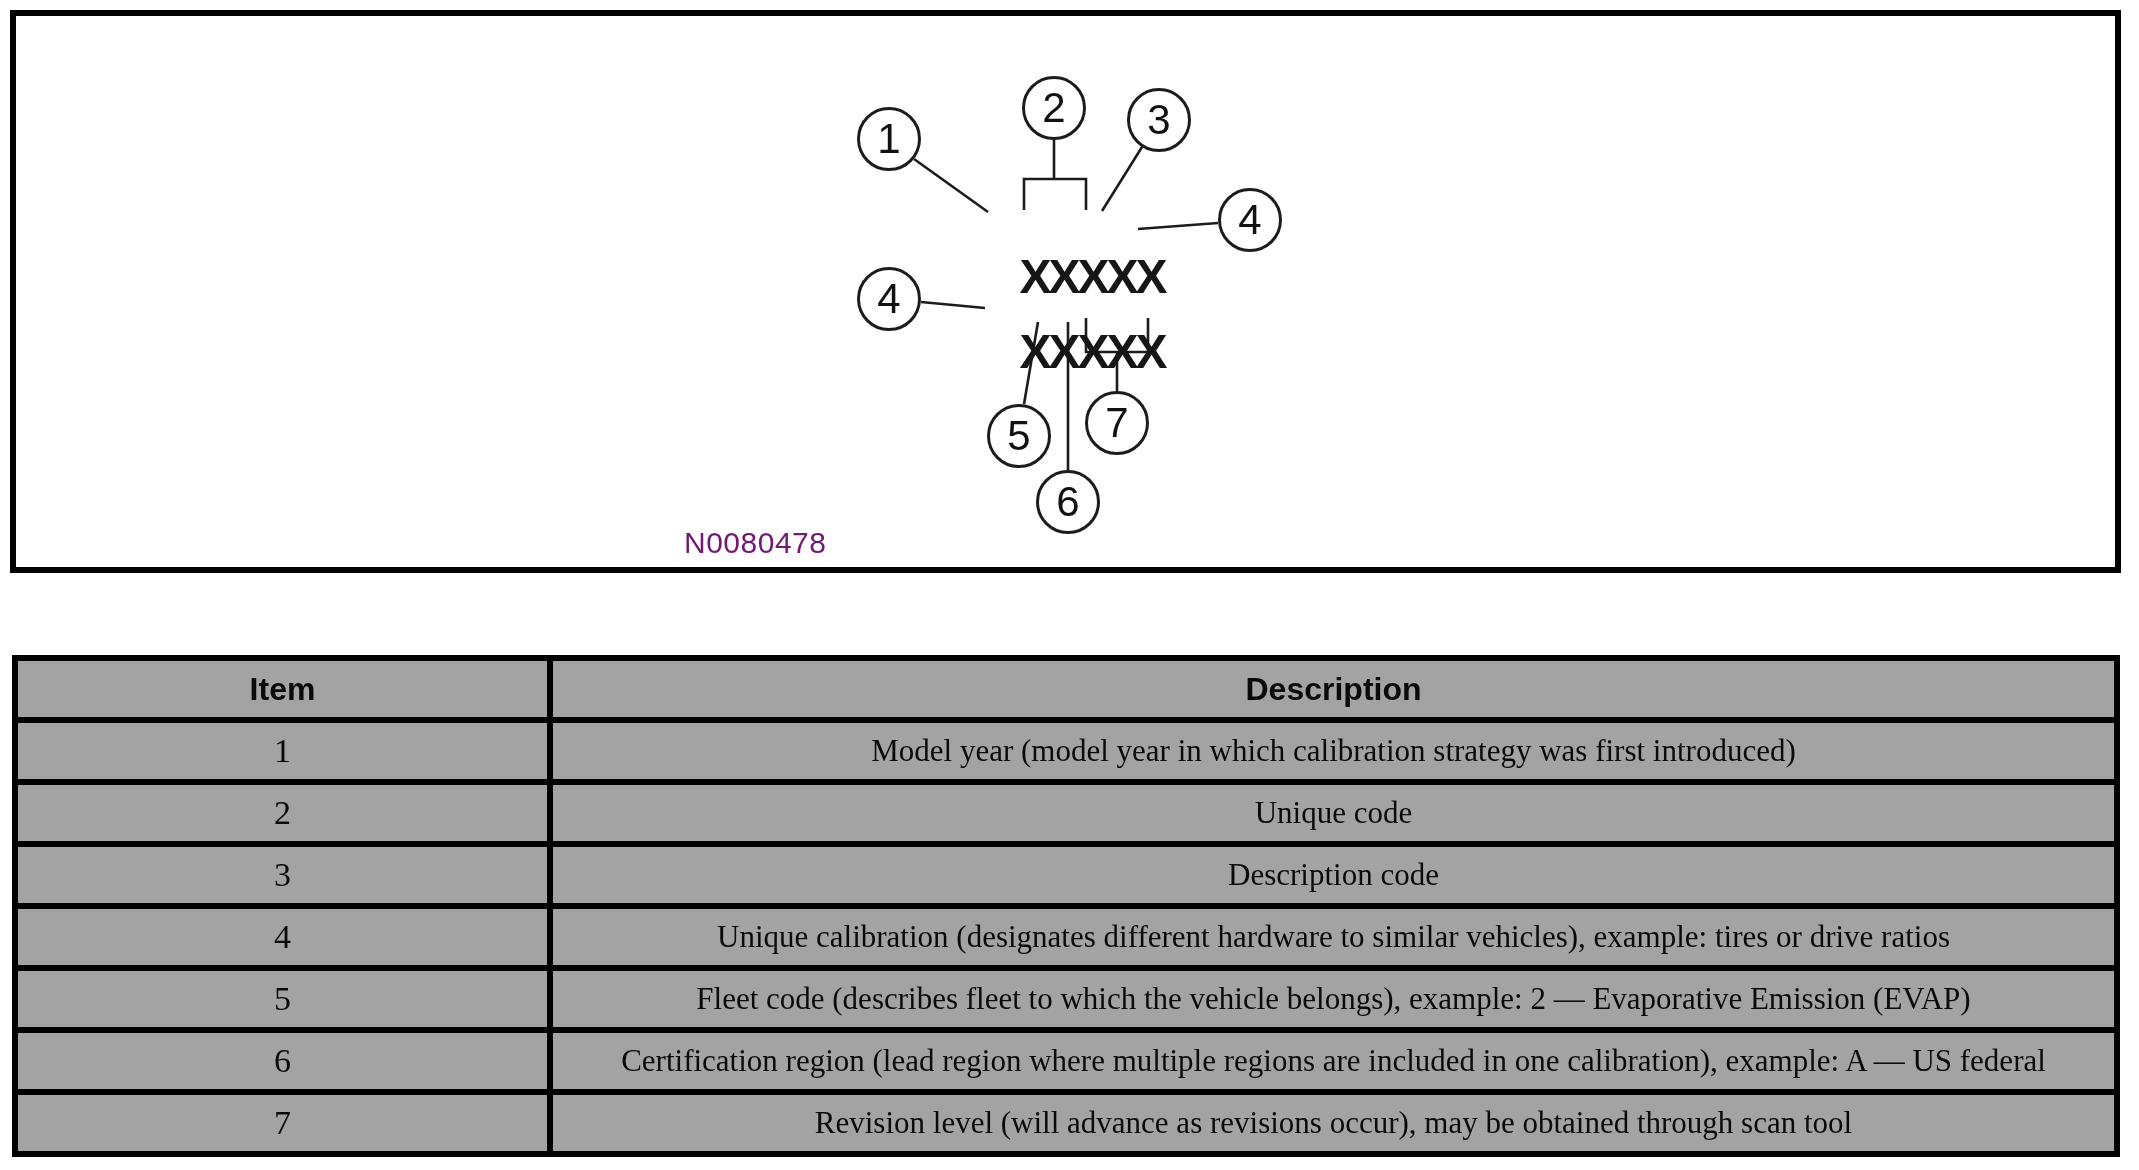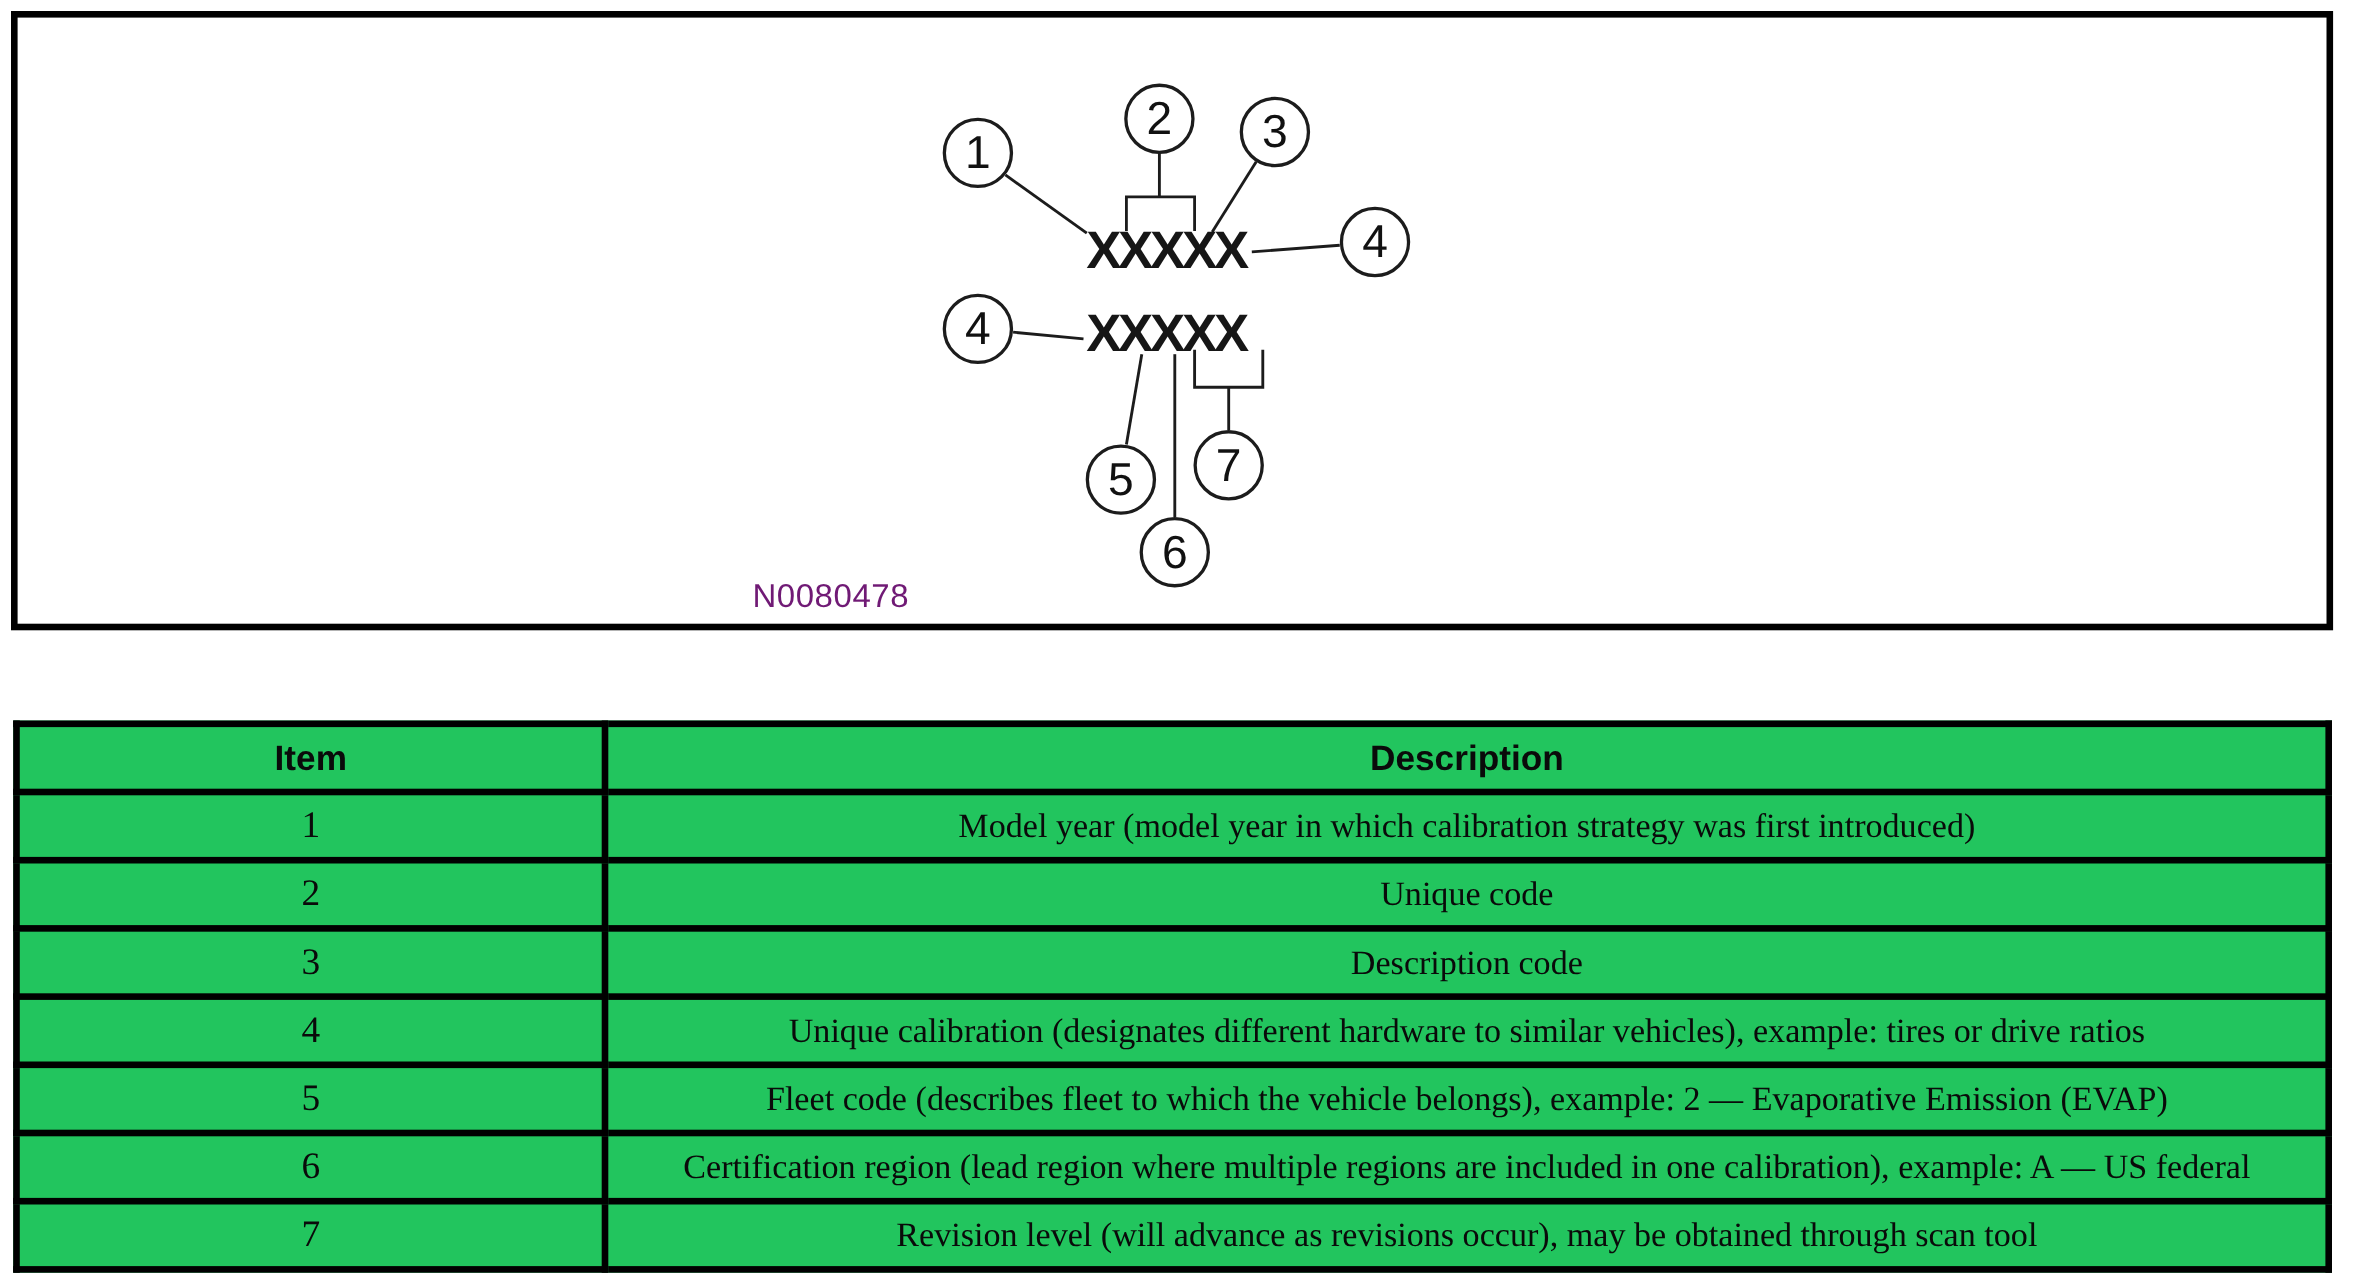--- a/index.html
+++ b/index.html
@@ -45,47 +45,48 @@
   .c2  { left: 1006px; top: 60px;  }
   .c3  { left: 1111px; top: 72px;  }
   .c4r { left: 1202px; top: 172px; }
   .c4l { left: 841px;  top: 251px; }
   .c5  { left: 971px;  top: 388px; }
   .c7  { left: 1069px; top: 375px; }
   .c6  { left: 1020px; top: 454px; }
 
   .xcode {
     position: absolute;
-    left: 1044px;
+    left: 1076px;
     transform: translateX(-50%);
     font: 700 48px "Liberation Sans", sans-serif;
     letter-spacing: -3px;
     line-height: 48px;
     color: #161616;
     white-space: nowrap;
+    margin-top: 48px;
   }
   .xcode-1 { top: 189px; }
   .xcode-2 { top: 264px; }
 
   .figure-id {
     position: absolute;
     left: 668px; top: 510px;
     font: 400 30px "Liberation Sans", sans-serif;
     color: #701a75;
     letter-spacing: 0.5px;
   }
 
   
   table.legend {
     position: absolute;
     left: 12px; top: 655px;
     width: 2108px;
     border-collapse: collapse;
     table-layout: fixed;
-    background: #22c55e;
+    background: #a3a3a3;
   }
   table.legend th, table.legend td {
     border: 6px solid #000;
     padding: 0;
     vertical-align: middle;
   }
   table.legend th {
     height: 56px;
     font: 700 32px "Liberation Sans", sans-serif;
     text-align: center;

